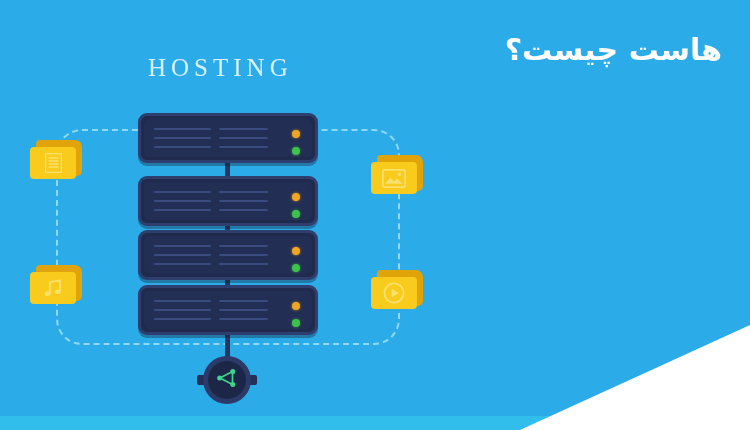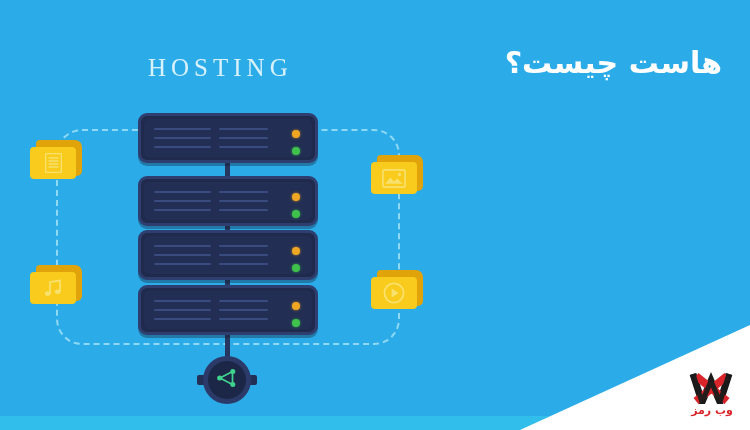--- a/index.html
+++ b/index.html
@@ -52,21 +52,21 @@
     font-weight: 400;
     letter-spacing: 5px;
     color: #D9F1FB;
     white-space: nowrap;
   }
 
   
   .title-block {
     position: absolute;
     right: 28px;
-    top: 44px;
+    top: 31px;
     text-align: right;
     direction: rtl;
     margin-left: 32px;
   }
   .headline {
     font-family: "DejaVu Sans", sans-serif;
     font-size: 30px;
     font-weight: bold;
     color: #ffffff;
     line-height: 1.25;
@@ -440,25 +440,14 @@
             <line x1="17.5" y1="4.5" x2="17.5" y2="17.5"></line>
           </g>
           <circle cx="4.6" cy="11" r="2.5" fill="#3FD38E"></circle>
           <circle cx="17.8" cy="4.4" r="2.5" fill="#3FD38E"></circle>
           <circle cx="17.8" cy="17.6" r="2.5" fill="#3FD38E"></circle>
         </svg>
       </span>
     </div>
   </div>
 
-  <div class="logo">
-    <div class="mark">
-      <svg width="46" height="32" viewBox="0 0 46 32">
-        <path d="M4 2 L13 30 L22 9 L31 30 L40 2" fill="none" stroke="#1A1A1A" stroke-width="7" stroke-linecap="butt" stroke-linejoin="miter"></path>
-        <path d="M7 29 L38 4" fill="none" stroke="#D9252A" stroke-width="8"></path>
-        <path d="M7 4 L38 29" fill="none" stroke="#D9252A" stroke-width="8"></path>
-        <path d="M4 2 L13 30 L22 9 L31 30 L40 2" fill="none" stroke="#1A1A1A" stroke-width="5" stroke-linecap="butt" stroke-linejoin="miter" opacity="0.95"></path>
-      </svg>
-    </div>
-    <div class="wordmark">وب رمز</div>
-  </div>
 
 </div>
 
 </body></html>

